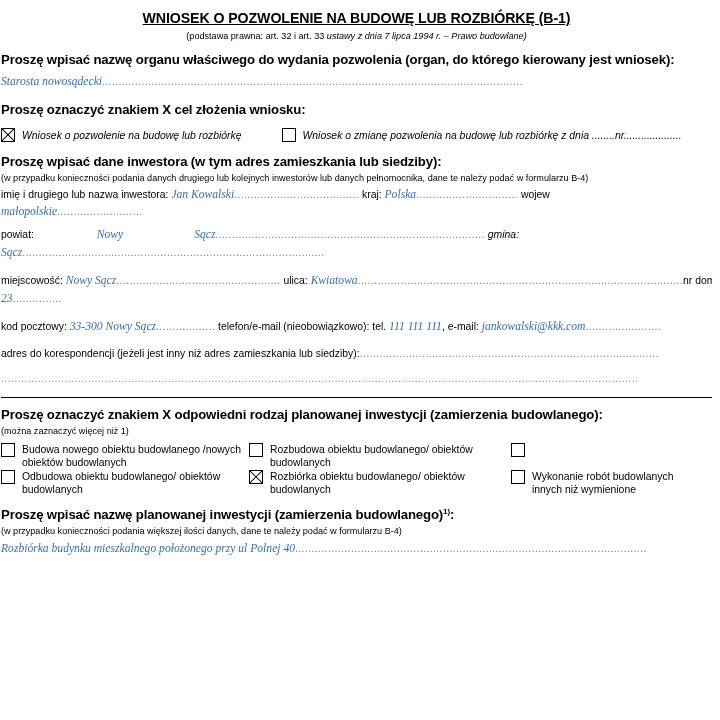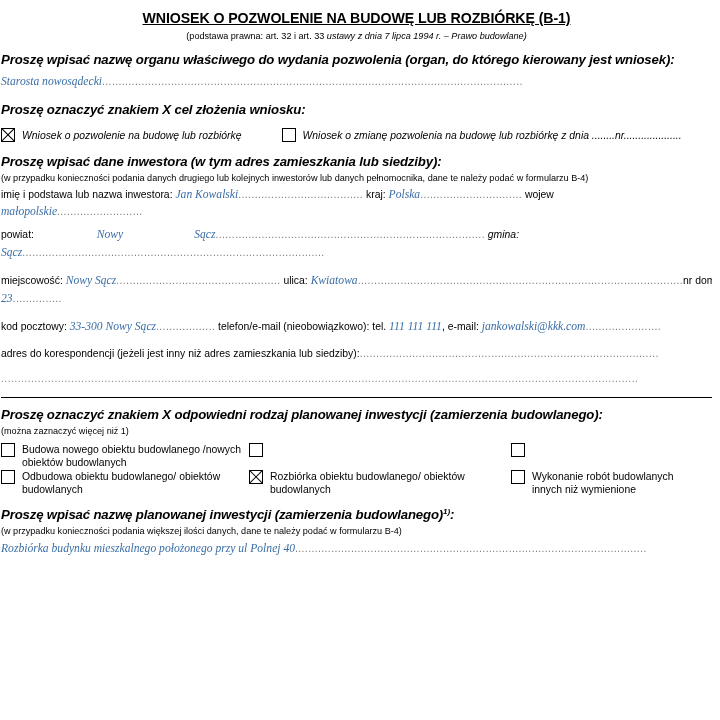--- a/index.html
+++ b/index.html
@@ -41,21 +41,20 @@
   }
   .doc-subtitle .it { font-style: italic; }
 
   
   .sec-head {
     font-size: 13.2px;
     font-weight: bold;
     line-height: 1.25;
     margin: 0 0 2px 0;
     letter-spacing: -0.15px;
-    font-style: italic;
   }
   .sec-note {
     font-size: 9.1px;
     line-height: 1.2;
     margin: 0 0 2px 0;
   }
   sup.fn { font-size: 8px; vertical-align: super; }
 
   
   .field-row {
@@ -182,21 +181,21 @@
     <div class="cb-row">
       <span class="cb"></span>
       <span class="cb-label">Wniosek o zmianę pozwolenia na budowę lub rozbiórkę z dnia ........nr....................</span>
     </div>
   </div>
 
   <div class="sec-head">Proszę wpisać dane inwestora (w tym adres zamieszkania lub siedziby):</div>
   <div class="sec-note">(w przypadku konieczności podania danych drugiego lub kolejnych inwestorów lub danych pełnomocnika, dane te należy podać w formularzu B-4)</div>
 
   <div class="field-row nowrapline">
-    <span class="lbl">imię   i   podstawa   lub   nazwa   inwestora:</span>
+    <span class="lbl">imię   i   drugiego   lub   nazwa   inwestora:</span>
     <span class="val">Jan   Kowalski</span><span class="dots">......................................</span>
     <span class="lbl">kraj:</span>
     <span class="val">Polska</span><span class="dots">...............................</span>
     <span class="lbl">wojew</span>
   </div>
   <div class="field-row nowrapline">
     <span class="val">małopolskie</span><span class="dots">..........................</span>
   </div>
 
   <div class="gap-sm"></div>
@@ -248,20 +247,21 @@
   <div class="sec-head">Proszę oznaczyć znakiem X odpowiedni rodzaj planowanej inwestycji (zamierzenia budowlanego):</div>
   <div class="sec-note">(można zaznaczyć więcej niż 1)</div>
 
   <div class="inv-grid">
     <div class="cb-row">
       <span class="cb"></span>
       <span class="cb-label">Budowa nowego obiektu budowlanego /nowych obiektów budowlanych</span>
     </div>
     <div class="cb-row">
       <span class="cb"></span>
+      <span class="cb-label">Rozbudowa obiektu budowlanego/ obiektów budowlanych</span>
     </div>
     <div class="cb-row">
       <span class="cb"></span>
     </div>
     <div class="cb-row">
       <span class="cb"></span>
       <span class="cb-label">Odbudowa obiektu budowlanego/ obiektów budowlanych</span>
     </div>
     <div class="cb-row">
       <span class="cb checked"></span>

